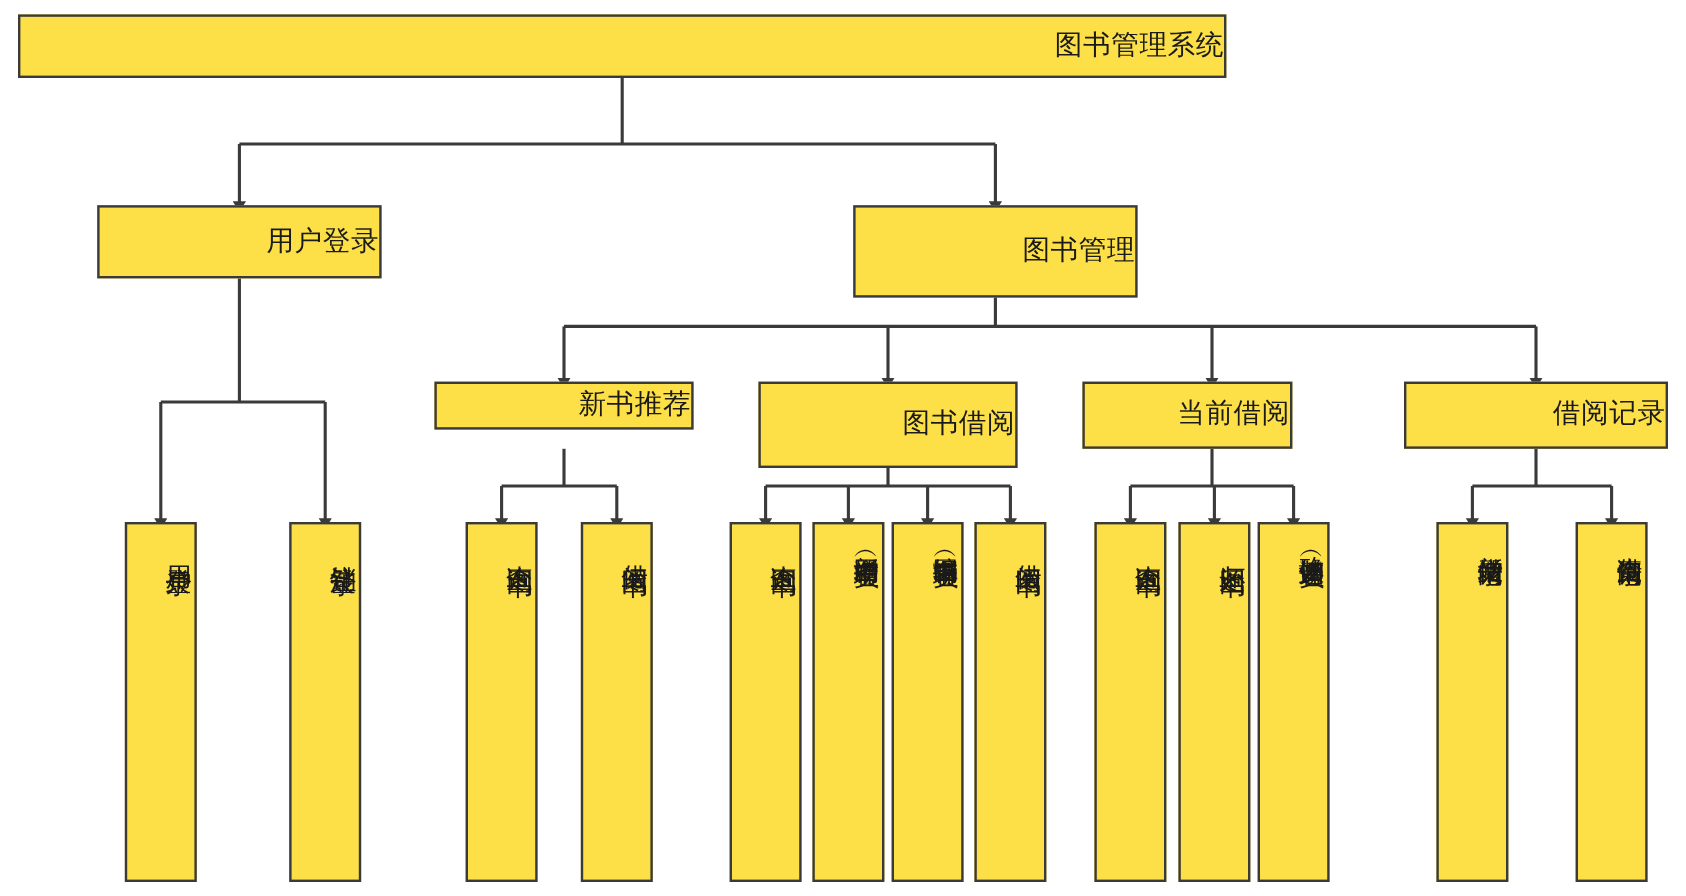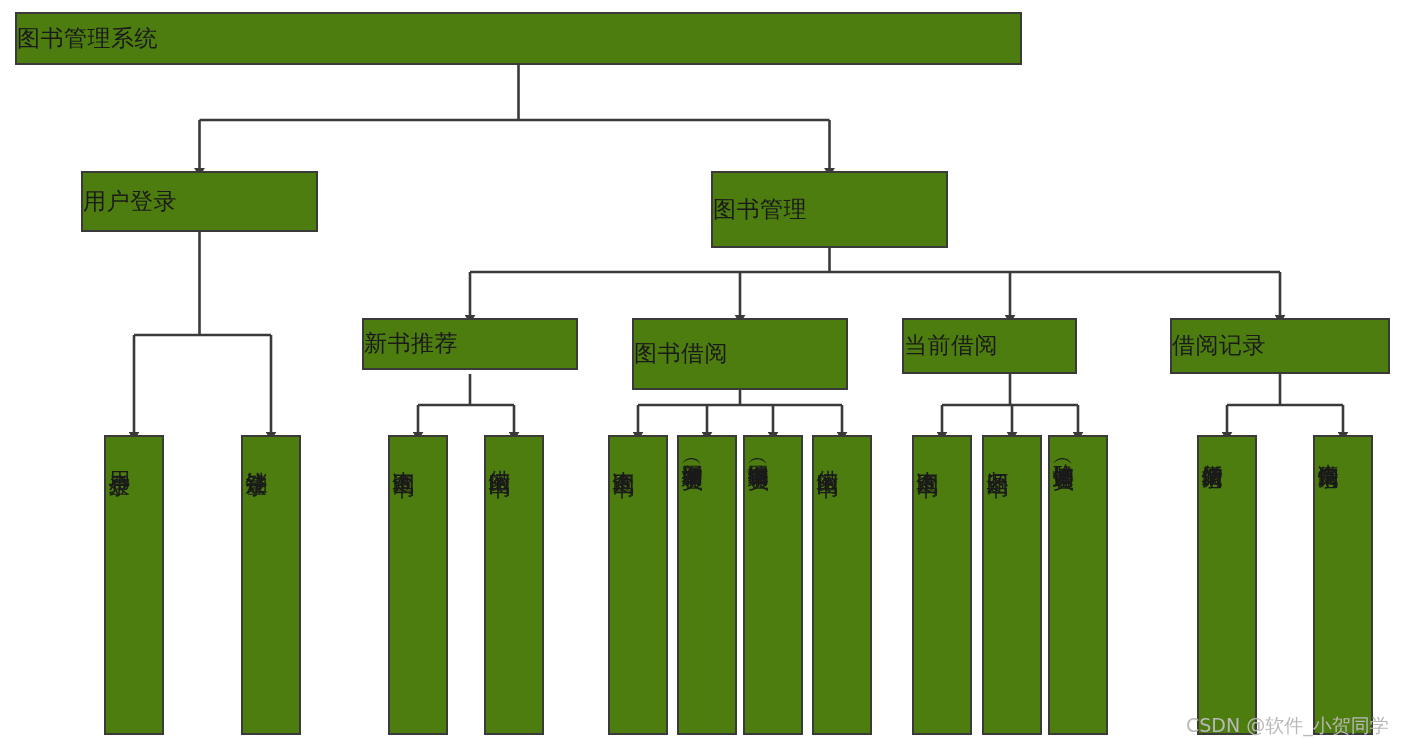--- a/index.html
+++ b/index.html
@@ -21,25 +21,25 @@
     position: absolute;
     left: 0;
     top: 0;
     width: 1405px;
     height: 747px;
     pointer-events: none;
   }
   .node {
     position: absolute;
     box-sizing: border-box;
-    background: #4d7c0f;
+    background: #fde047;
     border: 2.5px solid #3a3a3a;
     display: flex;
     align-items: center;
-    justify-content: flex-start;
+    justify-content: flex-end;
     color: #1a1a1a;
     z-index: 2;
   }
   .node .label {
     display: block;
     text-align: center;
     line-height: 1.18;
     color: #1a1a1a;
     white-space: pre-line;
   }
@@ -128,21 +128,21 @@
   <div id="nodes-layer">
       <div class="node horiz" style="left: 15px; top: 12px; width: 1007px; height: 53px;">
         <span class="label">图书管理系统</span>
       </div>
       <div class="node horiz" style="left: 81px; top: 171px; width: 237px; height: 61px;">
         <span class="label">用户登录</span>
       </div>
       <div class="node horiz" style="left: 711px; top: 171px; width: 237px; height: 77px;">
         <span class="label">图书管理</span>
       </div>
-      <div class="node horiz" style="left: 362px; top: 318px; width: 216px; height: 52px;">
+      <div class="node horiz" style="left: 362px; top: 318px; width: 216px; height: 40px;">
         <span class="label">新书推荐</span>
       </div>
       <div class="node horiz" style="left: 632px; top: 318px; width: 216px; height: 72px;">
         <span class="label">图书借阅</span>
       </div>
       <div class="node horiz" style="left: 902px; top: 318px; width: 175px; height: 56px;">
         <span class="label">当前借阅</span>
       </div>
       <div class="node horiz" style="left: 1170px; top: 318px; width: 220px; height: 56px;">
         <span class="label">借阅记录</span>
@@ -181,14 +181,13 @@
         <span class="label">确认归还（管理员）</span>
       </div>
       <div class="node vert two-col" style="left: 1197px; top: 435px; width: 60px; height: 300px;">
         <span class="label">新增借阅记录</span>
       </div>
       <div class="node vert two-col" style="left: 1313px; top: 435px; width: 60px; height: 300px;">
         <span class="label">查询借阅记录</span>
       </div>
     </div>
 
-  <div id="watermark">CSDN @软件_小贺同学</div>
 </div>
 
 </body></html>

